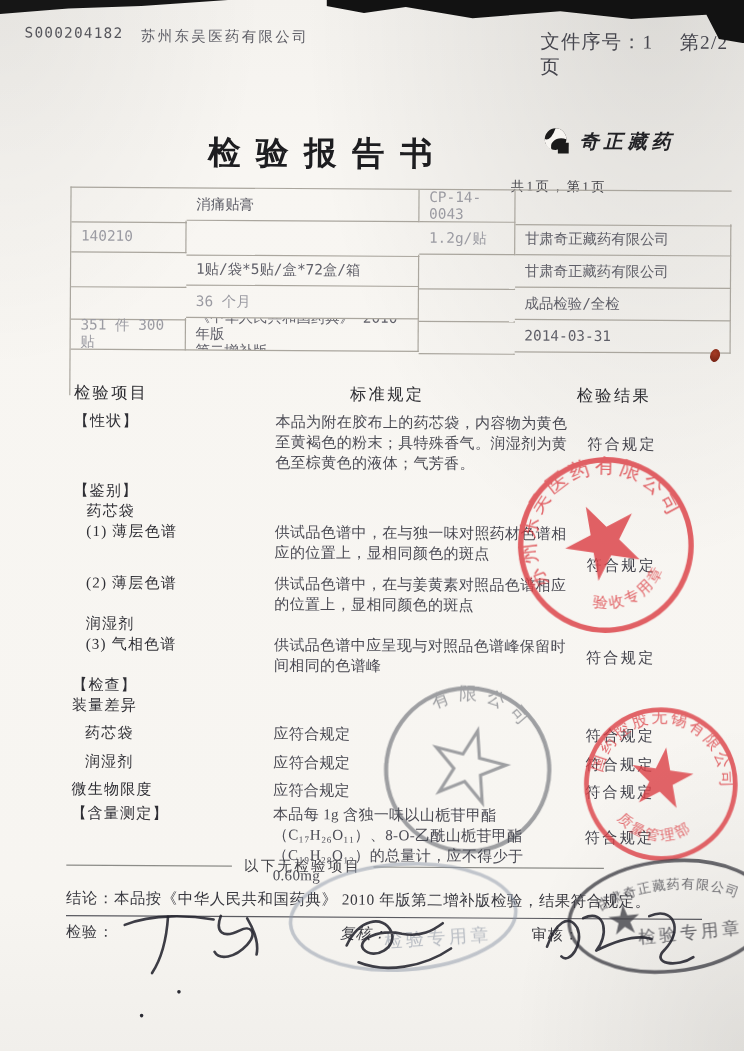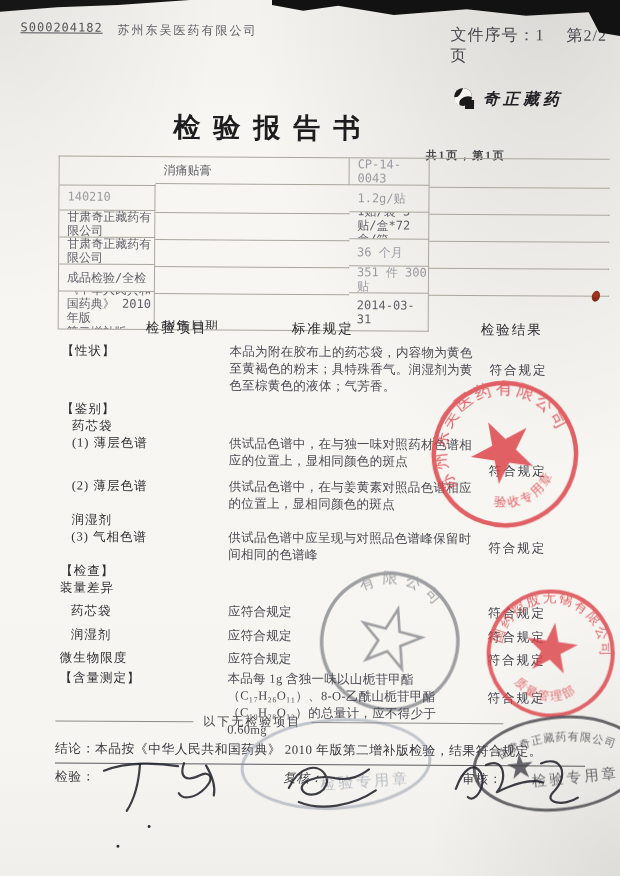--- a/index.html
+++ b/index.html
@@ -18,49 +18,49 @@
   
   .art-tl{position:absolute;top:0;left:0;width:190px;height:13px;background:#161616;
     clip-path:polygon(0 0,100% 0,62% 38%,30% 55%,0 90%);z-index:7;}
   .art-tr{position:absolute;top:0;left:272px;width:348px;height:36px;background:#121212;
     clip-path:polygon(0 0,100% 0,100% 100%,94% 90%,91% 34%,73% 44%,56% 26%,35% 42%,19% 16%,9% 30%,0 14%);z-index:7;}
   .stain{position:absolute;left:591px;top:289px;width:8px;height:11px;border-radius:50%;
     background:radial-gradient(circle at 40% 35%, #a63c25, #6e1f12);transform:rotate(18deg);z-index:6;}
   .ink-dot{position:absolute;width:3px;height:3px;border-radius:50%;background:#2a2a33;z-index:6;}
 
   
-  .scan-id{left:18px;top:22px;font-size:12px;letter-spacing:1px;color:#55555b;font-family:"DejaVu Sans Mono","Liberation Serif",serif;text-decoration:underline;}
+  .scan-id{left:18px;top:22px;font-size:12px;letter-spacing:1px;color:#55555b;font-family:"DejaVu Sans Mono","Liberation Serif",serif;}
   .scan-co{left:115px;top:23px;font-size:12px;letter-spacing:2px;color:#5e5e66;}
   .file-no{left:448px;top:24px;font-size:16px;letter-spacing:1px;color:#46464e;}
 
   
-  .brand{left:449px;top:85px;display:flex;align-items:center;gap:6px;}
+  .brand{left:449px;top:104px;display:flex;align-items:center;gap:6px;}
   .brand-name{font-size:16px;font-weight:bold;letter-spacing:4px;color:#222226;font-style:italic;}
 
   .title{left:120px;top:110px;width:290px;text-align:center;font-size:27px;font-weight:bold;
     letter-spacing:13px;color:#1d1d20;text-indent:13px;}
-  .pageinfo{left:424px;top:147px;font-size:11px;letter-spacing:2px;color:#46464c;font-weight:bold;}
+  .pageinfo{left:424px;top:147px;font-size:11px;letter-spacing:2px;color:#46464c;}
 
   
   .info-table{left:57px;top:157px;width:550px;display:grid;
     grid-template-columns:96px 194px 80px 180px;
     grid-template-rows:27px 27px 27px 27px 27px 38px;
     border-top:1px solid #aaa69e;border-left:1px solid #aaa69e;}
   .info-table>div{border-right:1px solid #aaa69e;border-bottom:1px solid #aaa69e;
     display:flex;align-items:center;padding-left:8px;overflow:hidden;}
   .lbl{font-size:13px;color:#2e2e33;letter-spacing:1px;margin-top:28px;}
   .lbl.small{font-size:12px;letter-spacing:0;}
   .val{font-size:12px;color:#5f5f68;font-family:"DejaVu Sans Mono","Liberation Serif",serif;white-space:pre-line;line-height:14px;}
   .val.faint{color:#9b9ba2;}
 
   
   .items{left:57px;top:320px;width:528px;}
   .ihead{display:grid;grid-template-columns:150px 230px 148px;margin-bottom:6px;}
   .ihead div{font-size:13.5px;color:#2c2c31;letter-spacing:2px;text-align:center;}
-  .ihead .h-item{text-align:right;padding-left:4px;font-family:Liberation Mono, monospace;}
+  .ihead .h-item{text-align:left;padding-left:4px;font-family:Liberation Mono, monospace;}
   .irow{display:grid;grid-template-columns:172px 250px 106px;}
   .ci{font-size:12.5px;color:#2f2f35;letter-spacing:1px;padding-left:4px;line-height:17px;}
   .ind1{padding-left:15px;}
   .cs{font-size:12.5px;color:#4b4b54;line-height:17px;letter-spacing:0.3px;}
   .cr{font-size:12.5px;color:#43434c;letter-spacing:2px;padding-left:10px;line-height:17px;}
   .r0{margin-bottom:7px;} .r8{margin-bottom:6px;} .r9{margin-bottom:7px;}
   .r10{margin-bottom:6px;} .r11{margin-bottom:3px;}
   .r0 .cr{padding-top:17px;} .r3 .cr{padding-top:26px;} .r6 .cr{padding-top:9px;}
   .r12 .cr{padding-top:18px;}
 
@@ -105,36 +105,33 @@
     <div class="abs info-table">
       <div class="lbl">检品名称</div>
       <div class="val">消痛贴膏</div>
       <div class="val faint">CP-14-0043</div>
 
       <div class="lbl">批　　号</div>
       <div class="val faint">140210</div>
       <div class="lbl">规　　格</div>
       <div class="val faint">1.2g/贴</div>
 
-      <div class="lbl">检品产地</div>
       <div class="val">甘肃奇正藏药有限公司</div>
       <div class="lbl">的总量计</div>
       <div class="val">1贴/袋*5贴/盒*72盒/箱</div>
 
       <div class="lbl">装量差异</div>
       <div class="val">甘肃奇正藏药有限公司</div>
       <div class="lbl">有 效 期</div>
       <div class="val faint">36 个月</div>
 
       <div class="lbl small">检验目的/项目</div>
       <div class="val">成品检验/全检</div>
-      <div class="lbl">数　　量</div>
       <div class="val faint">351 件 300 贴</div>
 
-      <div class="lbl">检验依据</div>
       <div class="val">《中华人民共和国药典》 2010 年版
  第二增补版</div>
       <div class="lbl">报告日期</div>
       <div class="val">2014-03-31</div>
     </div>
 
     <div class="abs items">
       <div class="ihead">
         <div class="h-item">检验项目</div>
         <div>标准规定</div>
@@ -212,21 +209,21 @@
       <div class="dline dl1"></div>
       <div class="dtext">以下无检验项目</div>
       <div class="dline dl2"></div>
     </div>
 
     <div class="abs conclusion">结论：本品按《中华人民共和国药典》 2010 年版第二增补版检验，结果符合规定。</div>
 
     <div class="abs sigrow">
       <span class="siglbl" style="left:0;">检验：</span>
       <span class="siglbl" style="left:228px;font-style:italic;">复核：</span>
-      <span class="siglbl" style="left:388px;margin-left:19px;">审核：</span>
+      <span class="siglbl" style="left:388px;">审核：</span>
     </div>
 
     <svg class="sig-svg" style="left:88px;top:752px;" width="160" height="70" viewBox="0 0 160 70">
       <path class="sigpath" d="M 18 20 C 42 10 74 12 92 15"></path>
       <path class="sigpath" d="M 54 13 C 53 30 50 46 41 60"></path>
       <path class="sigpath" d="M 98 12 C 93 26 100 31 114 24 C 123 19 129 26 120 36 C 110 47 97 49 93 42"></path>
       <path class="sigpath" d="M 120 14 C 126 24 130 34 128 44"></path>
     </svg>
     <svg class="sig-svg" style="left:283px;top:756px;" width="115" height="60" viewBox="0 0 115 60">
       <path class="sigpath" d="M 8 32 C 18 10 38 6 45 20 C 51 33 31 45 22 35 C 16 27 35 18 54 22 C 70 25 80 19 88 13"></path>

